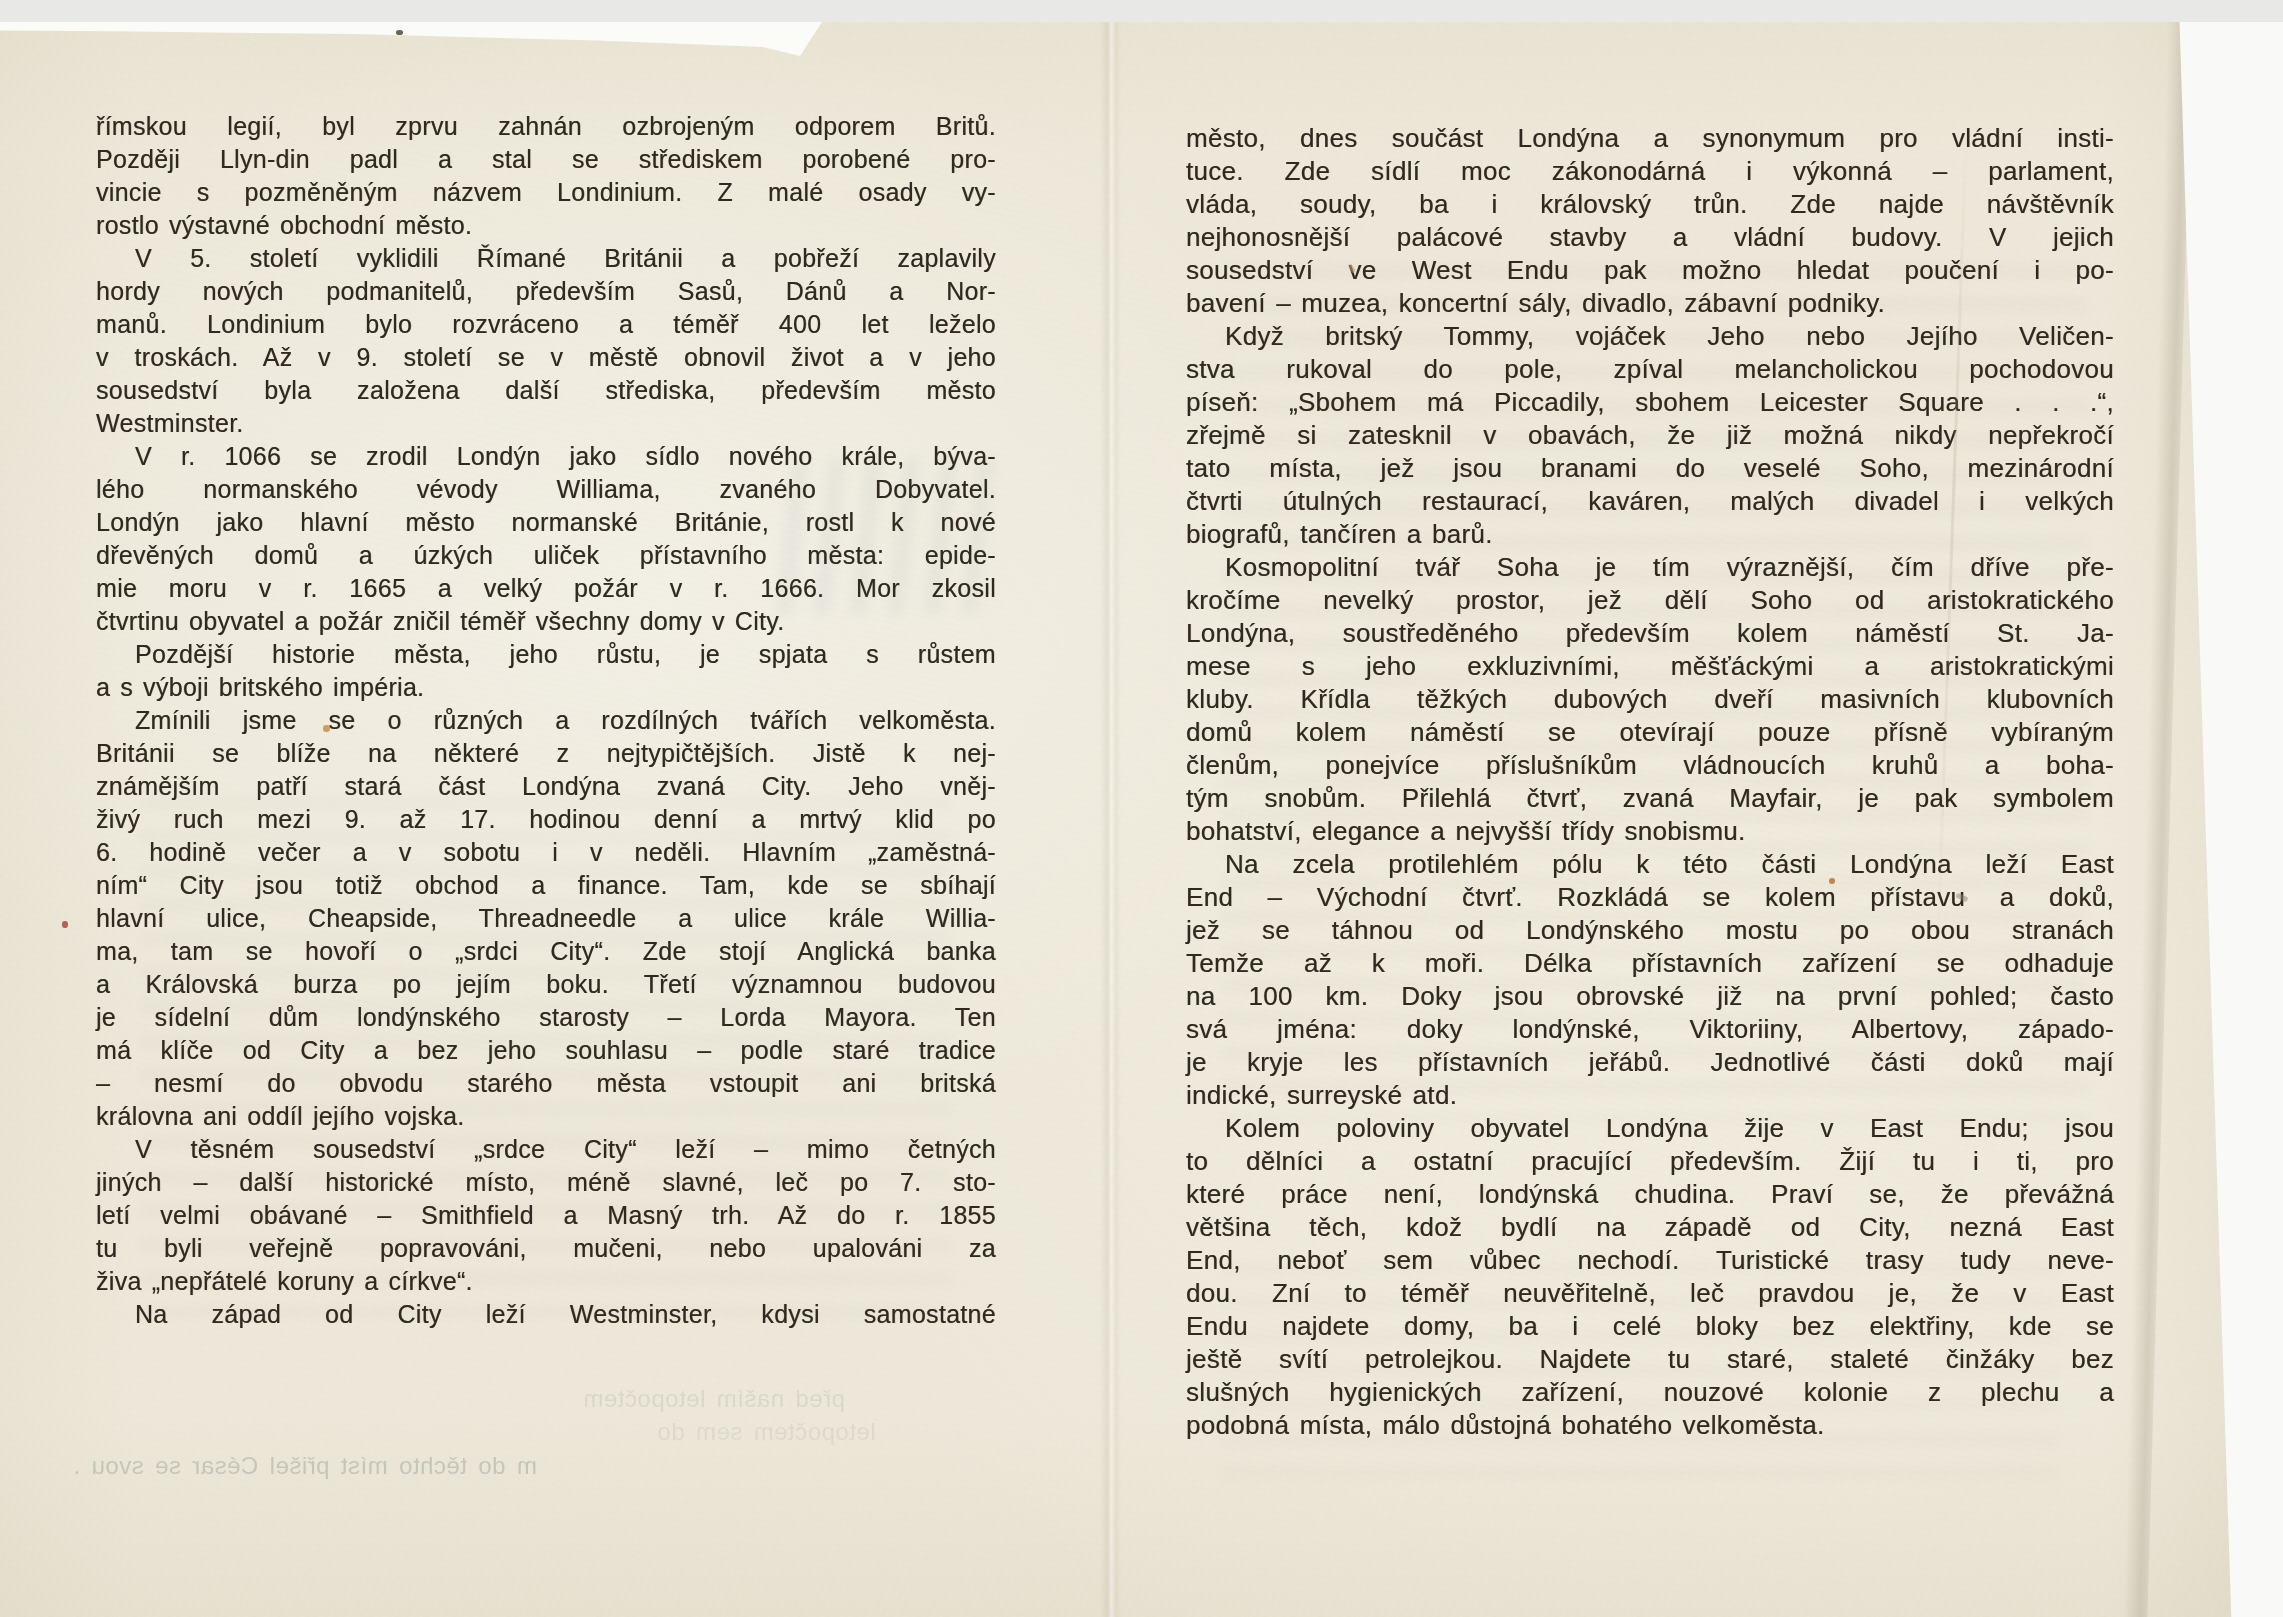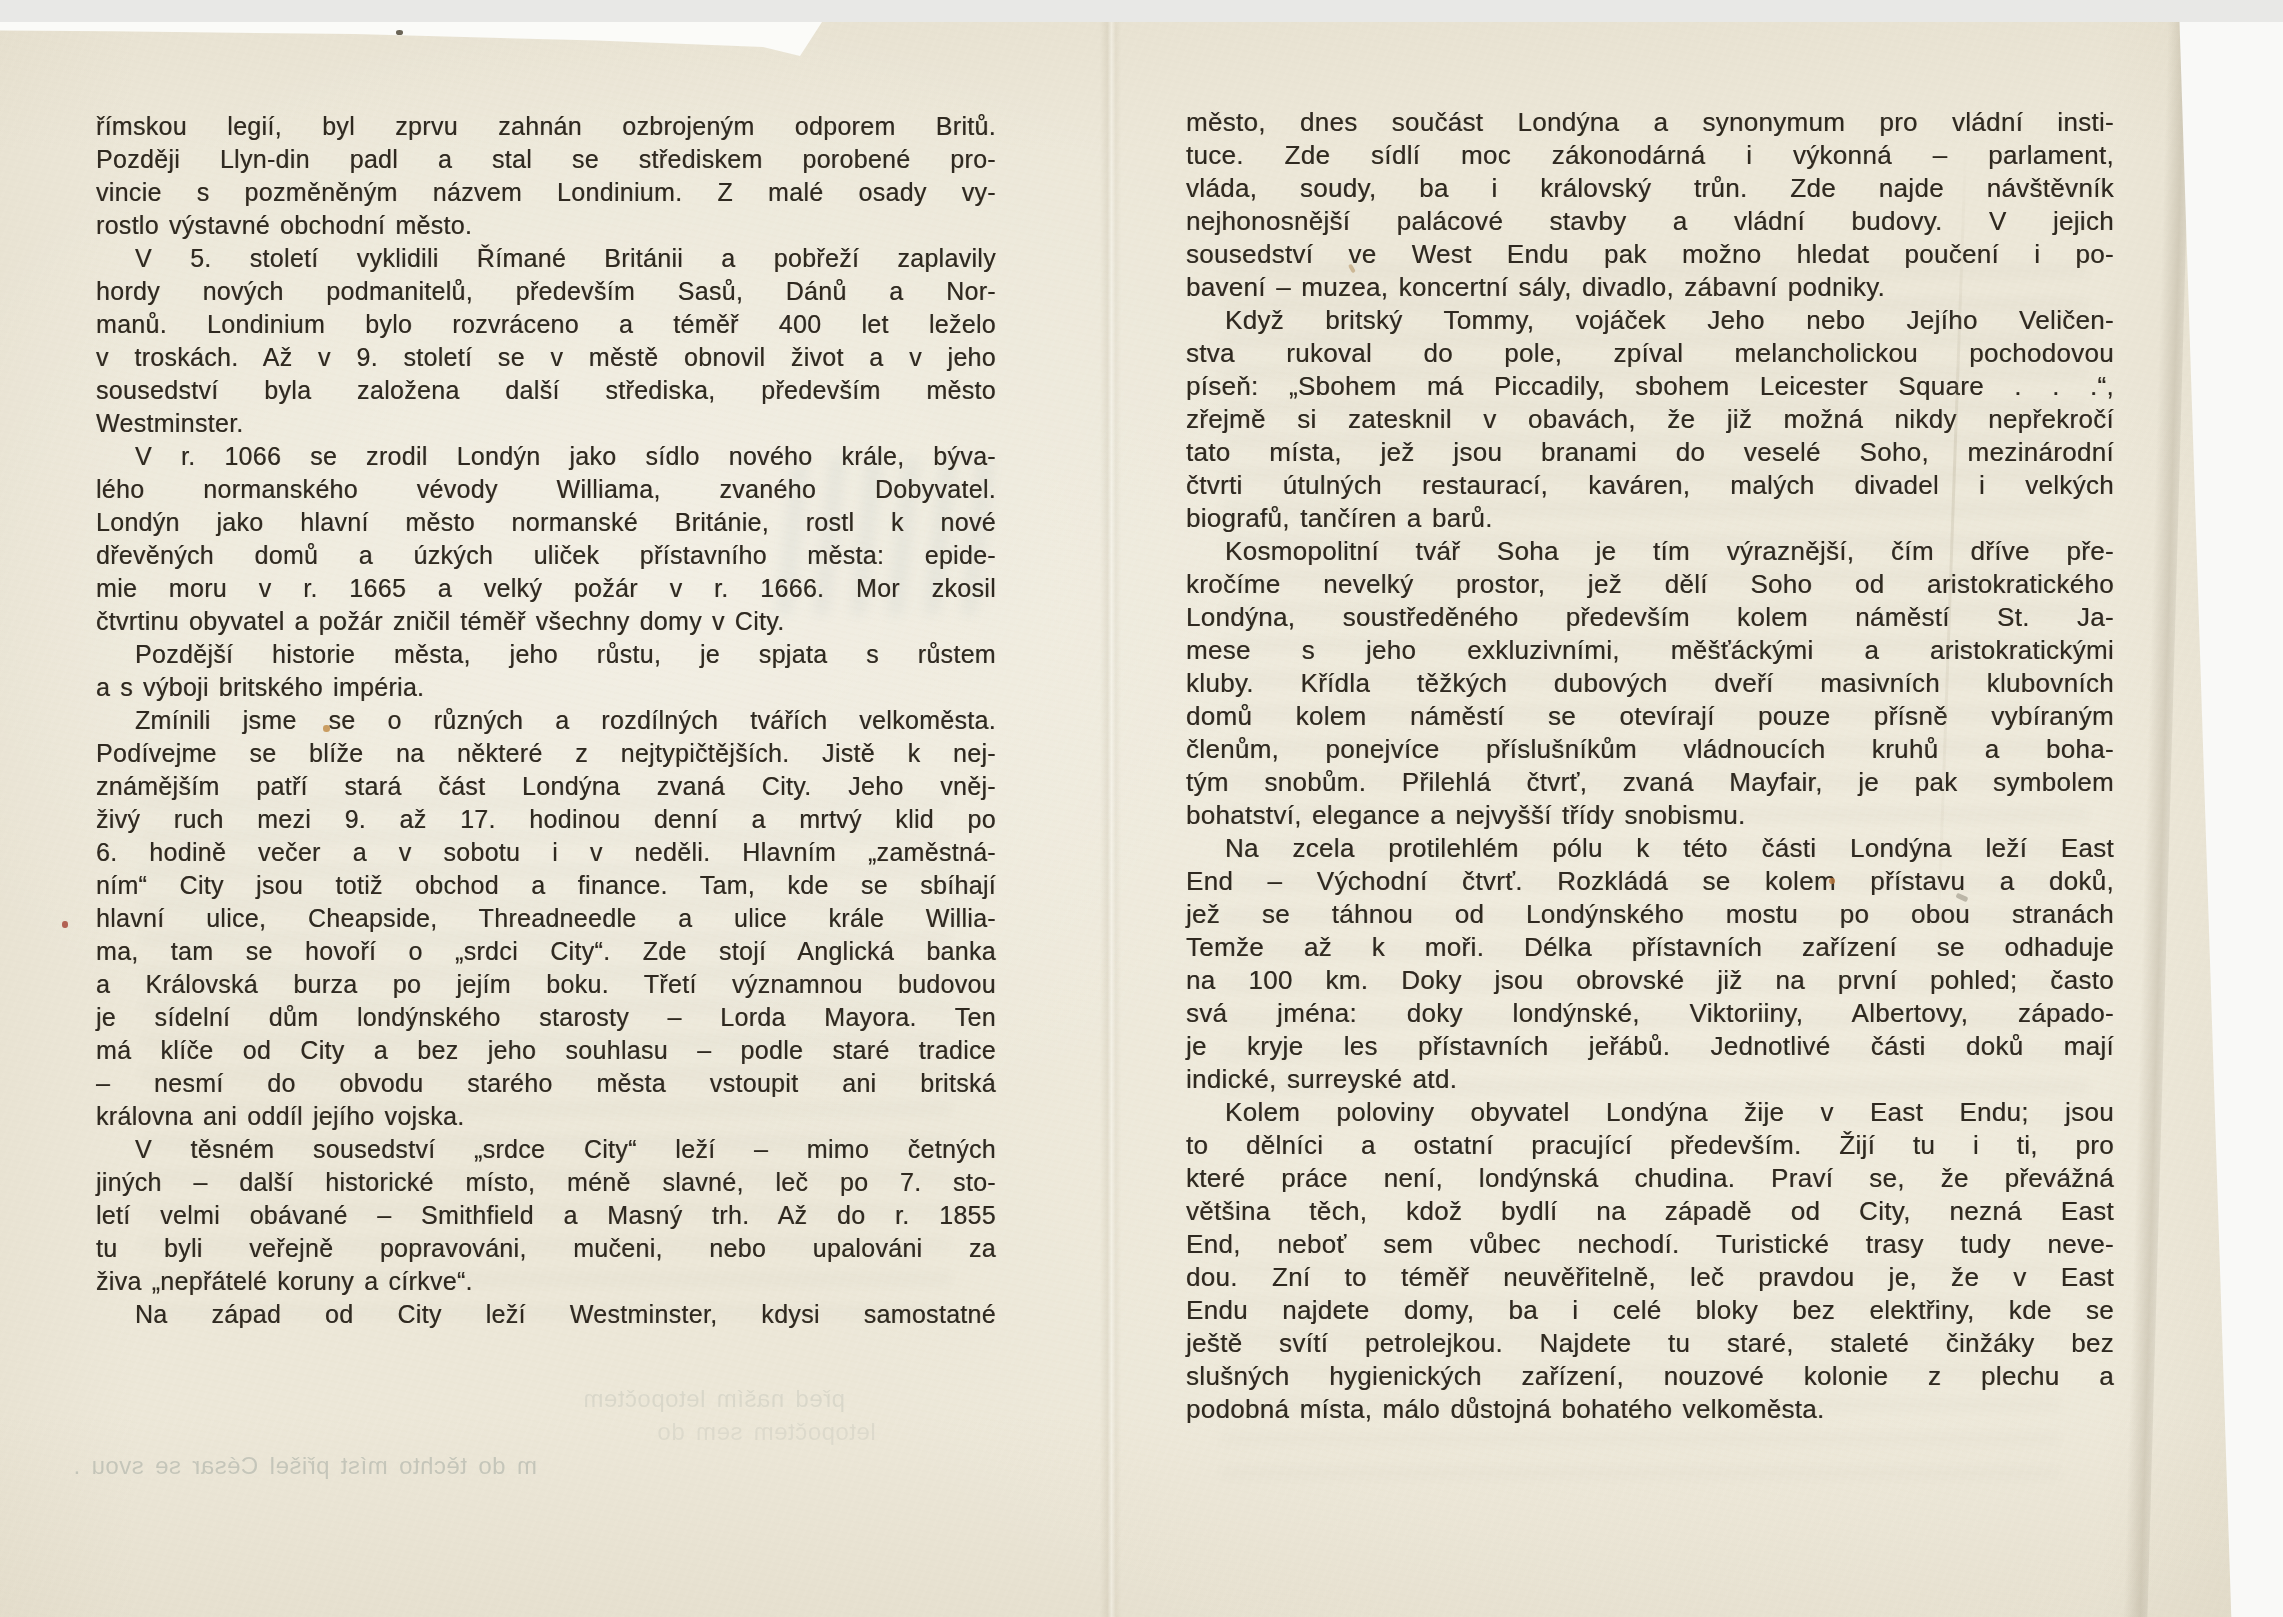--- a/index.html
+++ b/index.html
@@ -46,21 +46,21 @@
     background:linear-gradient(90deg, rgba(163,152,127,0) 0%, rgba(163,152,127,.16) 35%, rgba(255,255,250,.3) 55%, rgba(163,152,127,.1) 75%, rgba(163,152,127,0) 100%);
   }
   .crease-thin{
     position:absolute;top:112px;left:1950px;width:2.8px;height:839px;pointer-events:none;
     background:linear-gradient(180deg, rgba(170,160,135,0) 0%, rgba(170,160,135,.25) 40%, rgba(170,160,135,0) 100%);
     transform:rotate(2deg);
   }
   
   .col{position:absolute;color:#2f2920;}
   #left-col{left:96px;top:88px;width:900px;font-size:25px;line-height:33px;}
-  #right-col{left:1186px;top:84px;width:928px;font-size:26px;line-height:33px;}
+  #right-col{left:1186px;top:100px;width:928px;font-size:26px;line-height:33px;}
   .line{
     text-align:justify;text-align-last:justify;
     letter-spacing:0.3px;word-spacing:2.8px;
     text-shadow:0.4px 0.4px 0 rgba(47,41,32,.38), -0.3px -0.3px 0 rgba(47,41,32,.22);
     white-space:normal;
   }
   .line.end{text-align-last:left;}
   .line.indent{text-indent:39px;}
   
   .ghost-line{
@@ -112,21 +112,21 @@
       <div class="line end">Westminster.</div>
       <div class="line indent">V r. 1066 se zrodil Londýn jako sídlo nového krále, býva-</div>
       <div class="line">lého normanského vévody Williama, zvaného Dobyvatel.</div>
       <div class="line">Londýn jako hlavní město normanské Británie, rostl k nové</div>
       <div class="line">dřevěných domů a úzkých uliček přístavního města: epide-</div>
       <div class="line">mie moru v r. 1665 a velký požár v r. 1666. Mor zkosil</div>
       <div class="line end">čtvrtinu obyvatel a požár zničil téměř všechny domy v City.</div>
       <div class="line indent">Pozdější historie města, jeho růstu, je spjata s růstem</div>
       <div class="line end">a s výboji britského impéria.</div>
       <div class="line indent">Zmínili jsme se o různých a rozdílných tvářích velkoměsta.</div>
-      <div class="line">Podívejme se blíže na některé z nejtypičtějších. Jistě k nej-</div>
+      <div class="line">Británii se blíže na některé z nejtypičtějších. Jistě k nej-</div>
       <div class="line">známějším patří stará část Londýna zvaná City. Jeho vněj-</div>
       <div class="line">živý ruch mezi 9. až 17. hodinou denní a mrtvý klid po</div>
       <div class="line">6. hodině večer a v sobotu i v neděli. Hlavním „zaměstná-</div>
       <div class="line">ním“ City jsou totiž obchod a finance. Tam, kde se sbíhají</div>
       <div class="line">hlavní ulice, Cheapside, Threadneedle a ulice krále Willia-</div>
       <div class="line">ma, tam se hovoří o „srdci City“. Zde stojí Anglická banka</div>
       <div class="line">a Královská burza po jejím boku. Třetí významnou budovou</div>
       <div class="line">je sídelní dům londýnského starosty – Lorda Mayora. Ten</div>
       <div class="line">má klíče od City a bez jeho souhlasu – podle staré tradice</div>
       <div class="line">– nesmí do obvodu starého města vstoupit ani britská</div>

